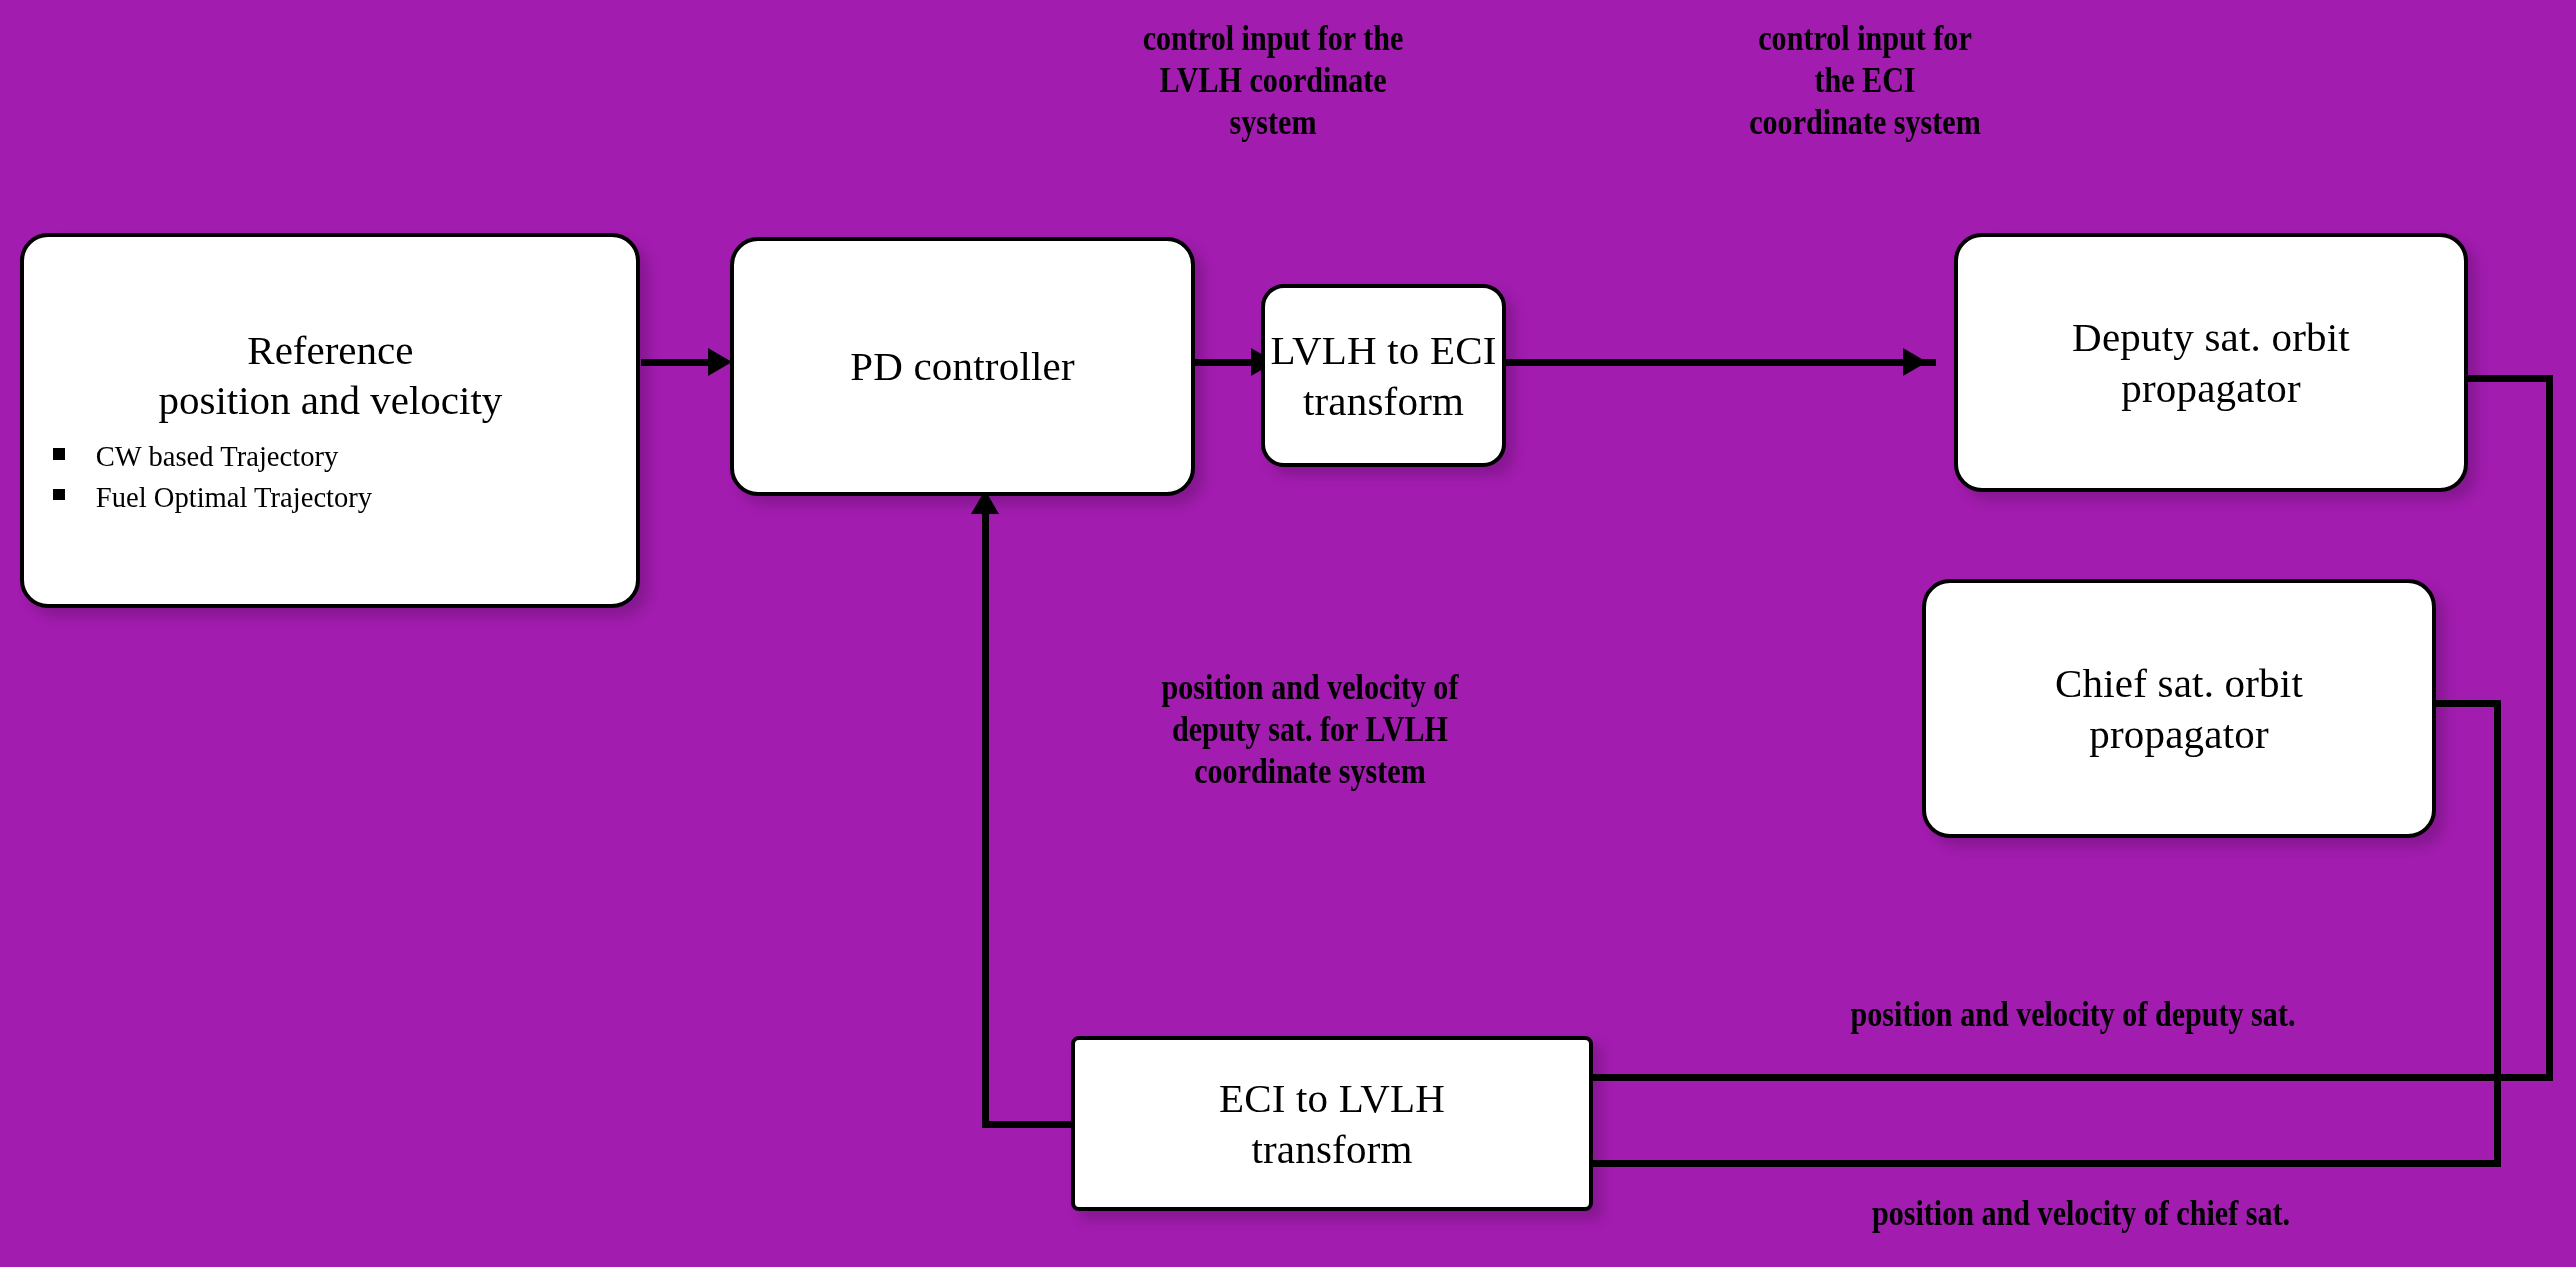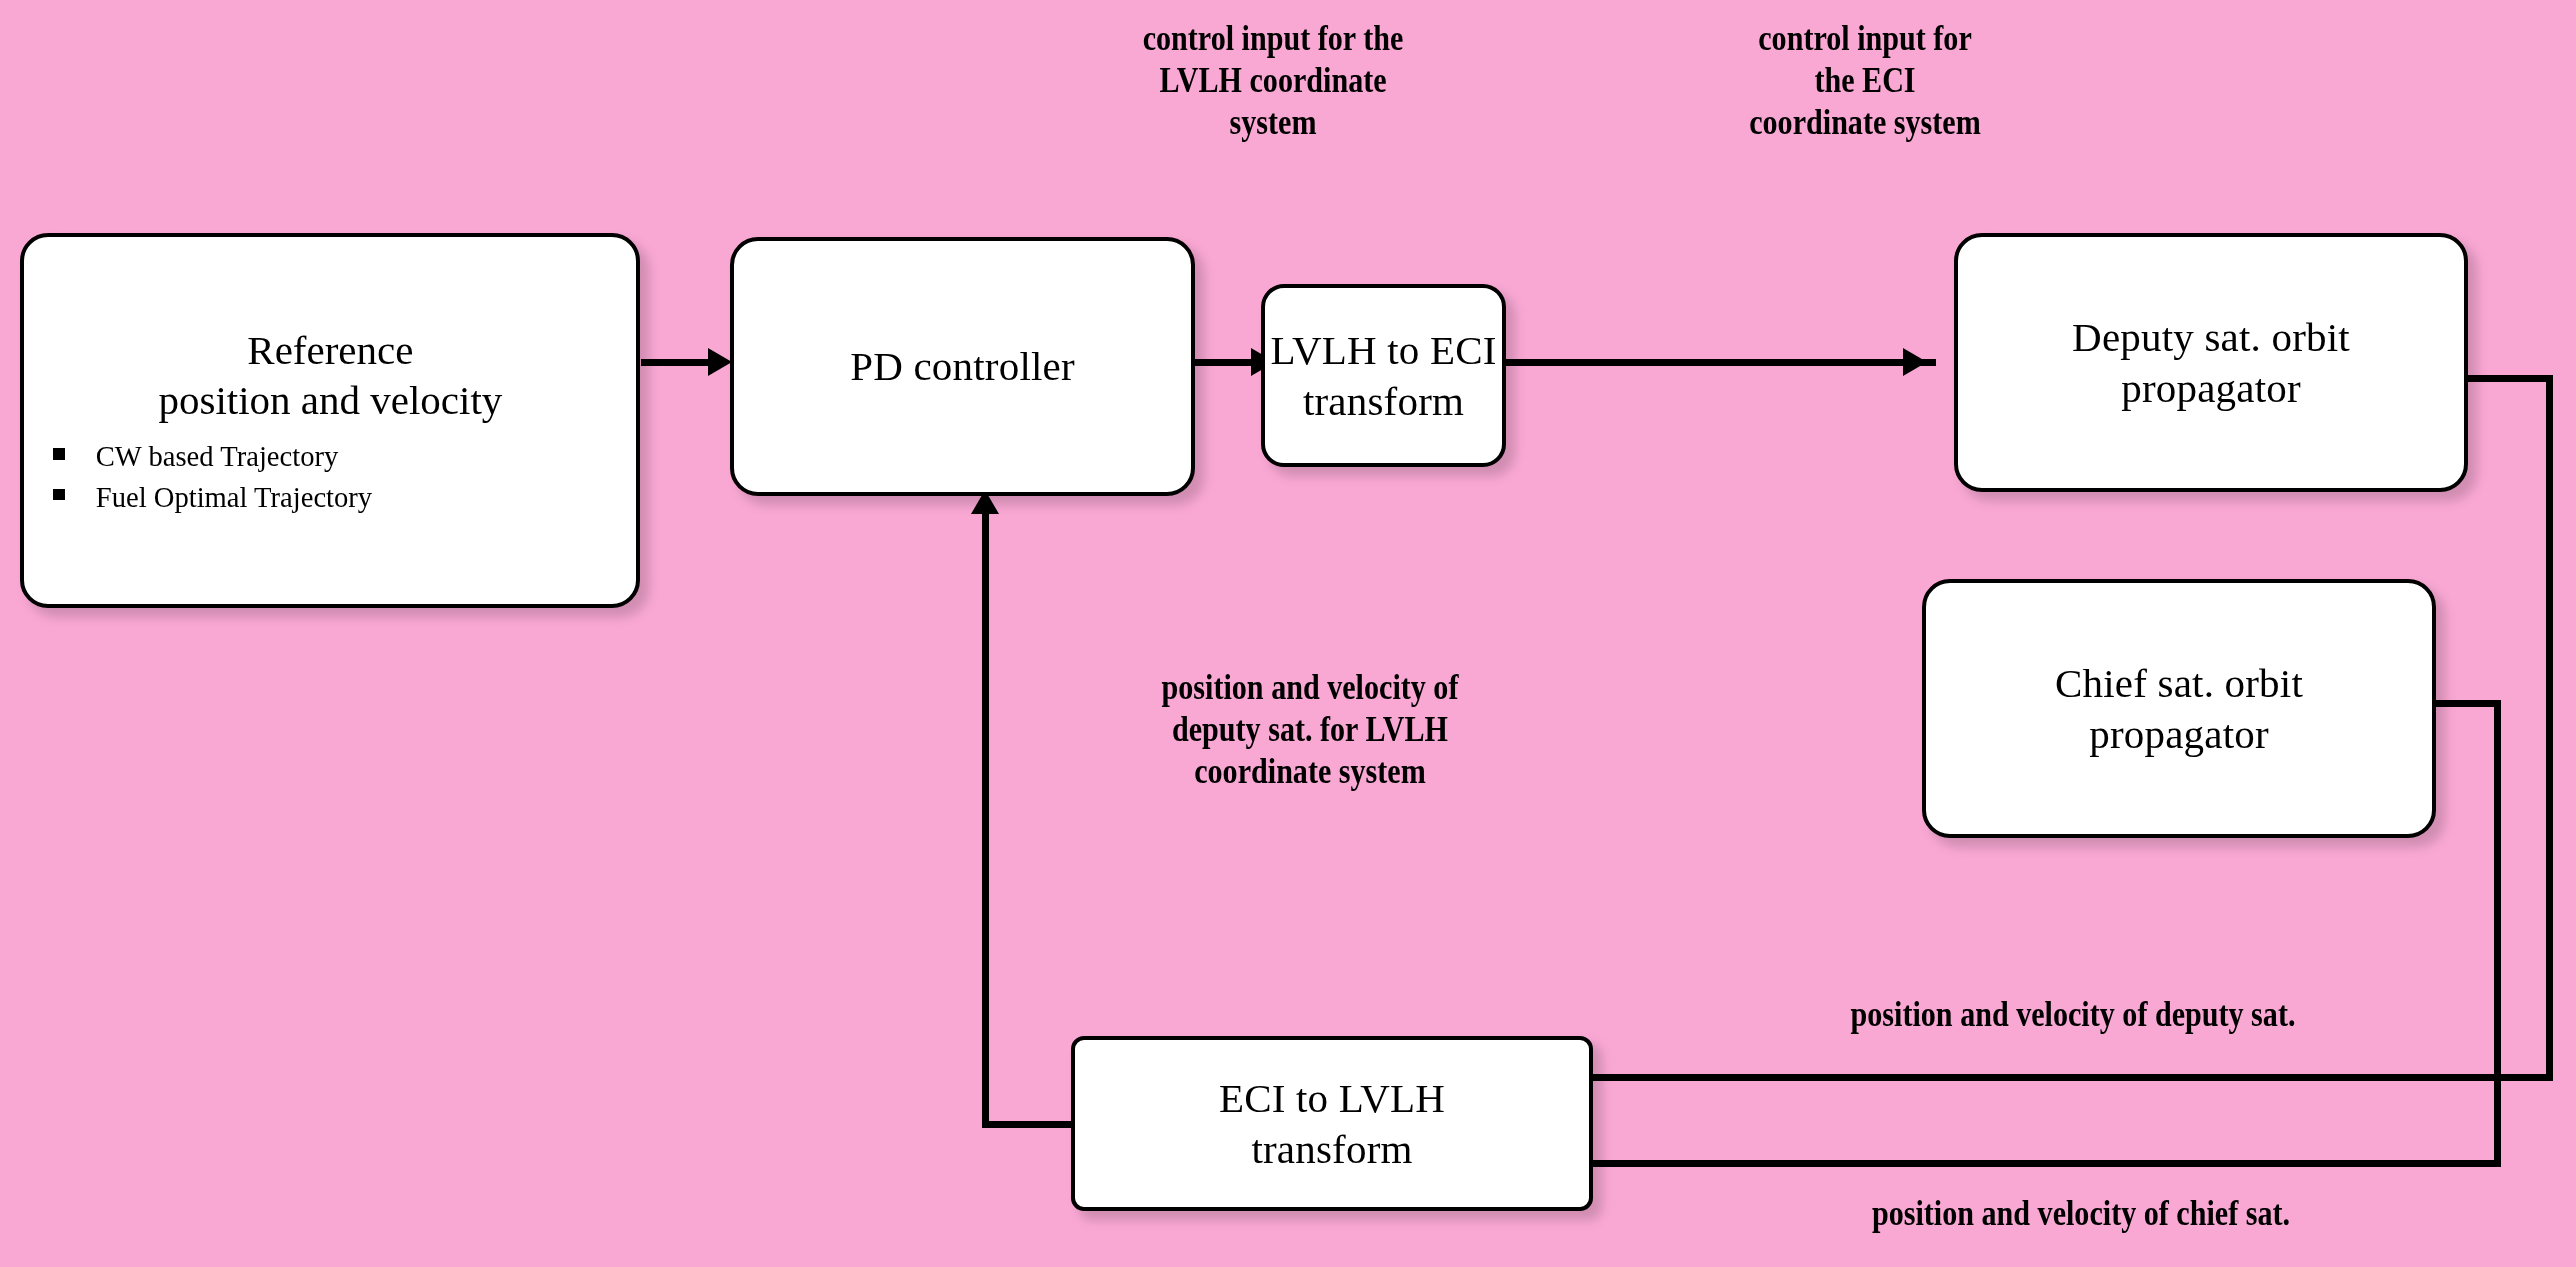--- a/index.html
+++ b/index.html
@@ -4,21 +4,21 @@
 <style>
   html, body {
     margin: 0;
     padding: 0;
     background: #ffffff;
   }
   #canvas {
     position: relative;
     width: 2576px;
     height: 1267px;
-    background: #f9a8d4;
+    background: #a21caf;
     overflow: hidden;
     font-family: "Liberation Serif", "DejaVu Serif", serif;
   }
 
   
   .node {
     position: absolute;
     box-sizing: border-box;
     background: #ffffff;
     border: 4.9px solid #000000;
@@ -195,19 +195,19 @@
   <div class="node" style="left:1922px; top:233px; width:514px; height:259px;margin-left:32px;">
     <div class="title">Deputy sat. orbit
 propagator</div>
   </div>
 
   <div class="node" style="left:1922px; top:571px; width:514px; height:259px;margin-top:8px;">
     <div class="title">Chief sat. orbit
 propagator</div>
   </div>
 
-  <div class="node" style="left:1071px; top:1036px; width:522px; height:175px; border-radius:13px;">
+  <div class="node" style="left:1071px; top:1036px; width:522px; height:175px; border-radius:8px;">
     <div class="title">ECI to LVLH
 transform</div>
   </div>
 
 </div>
 
 
 </body></html>

